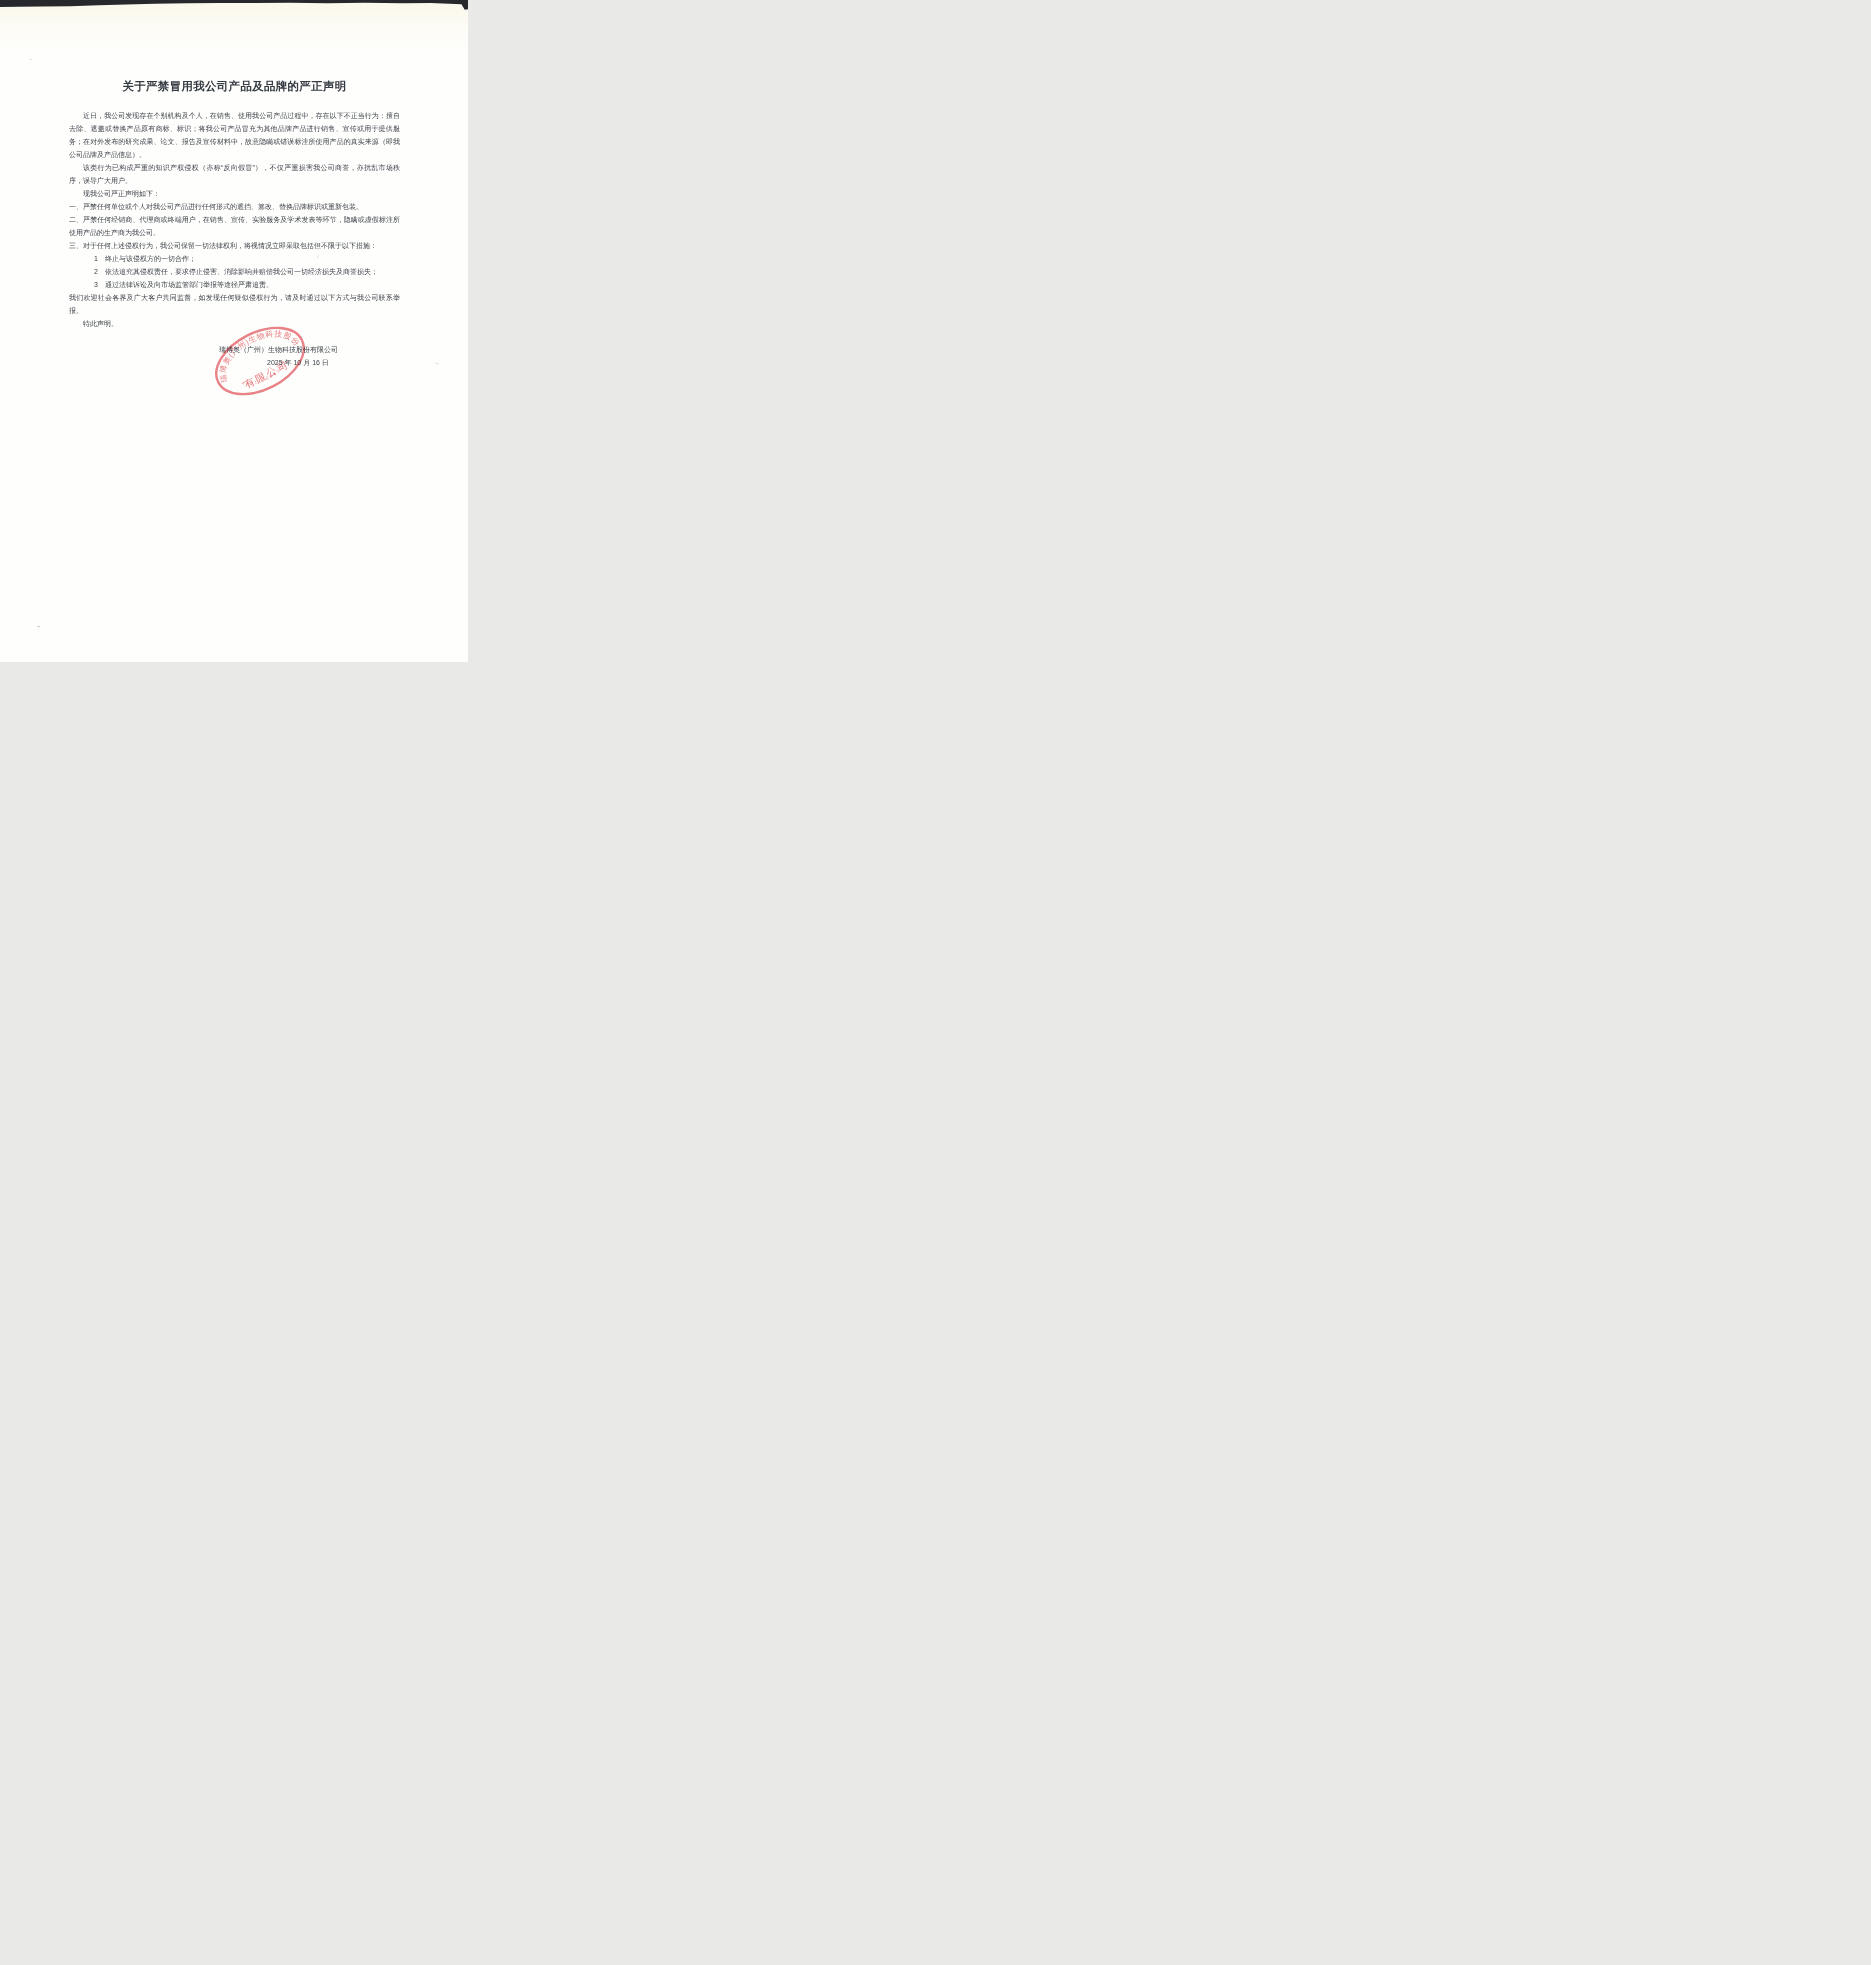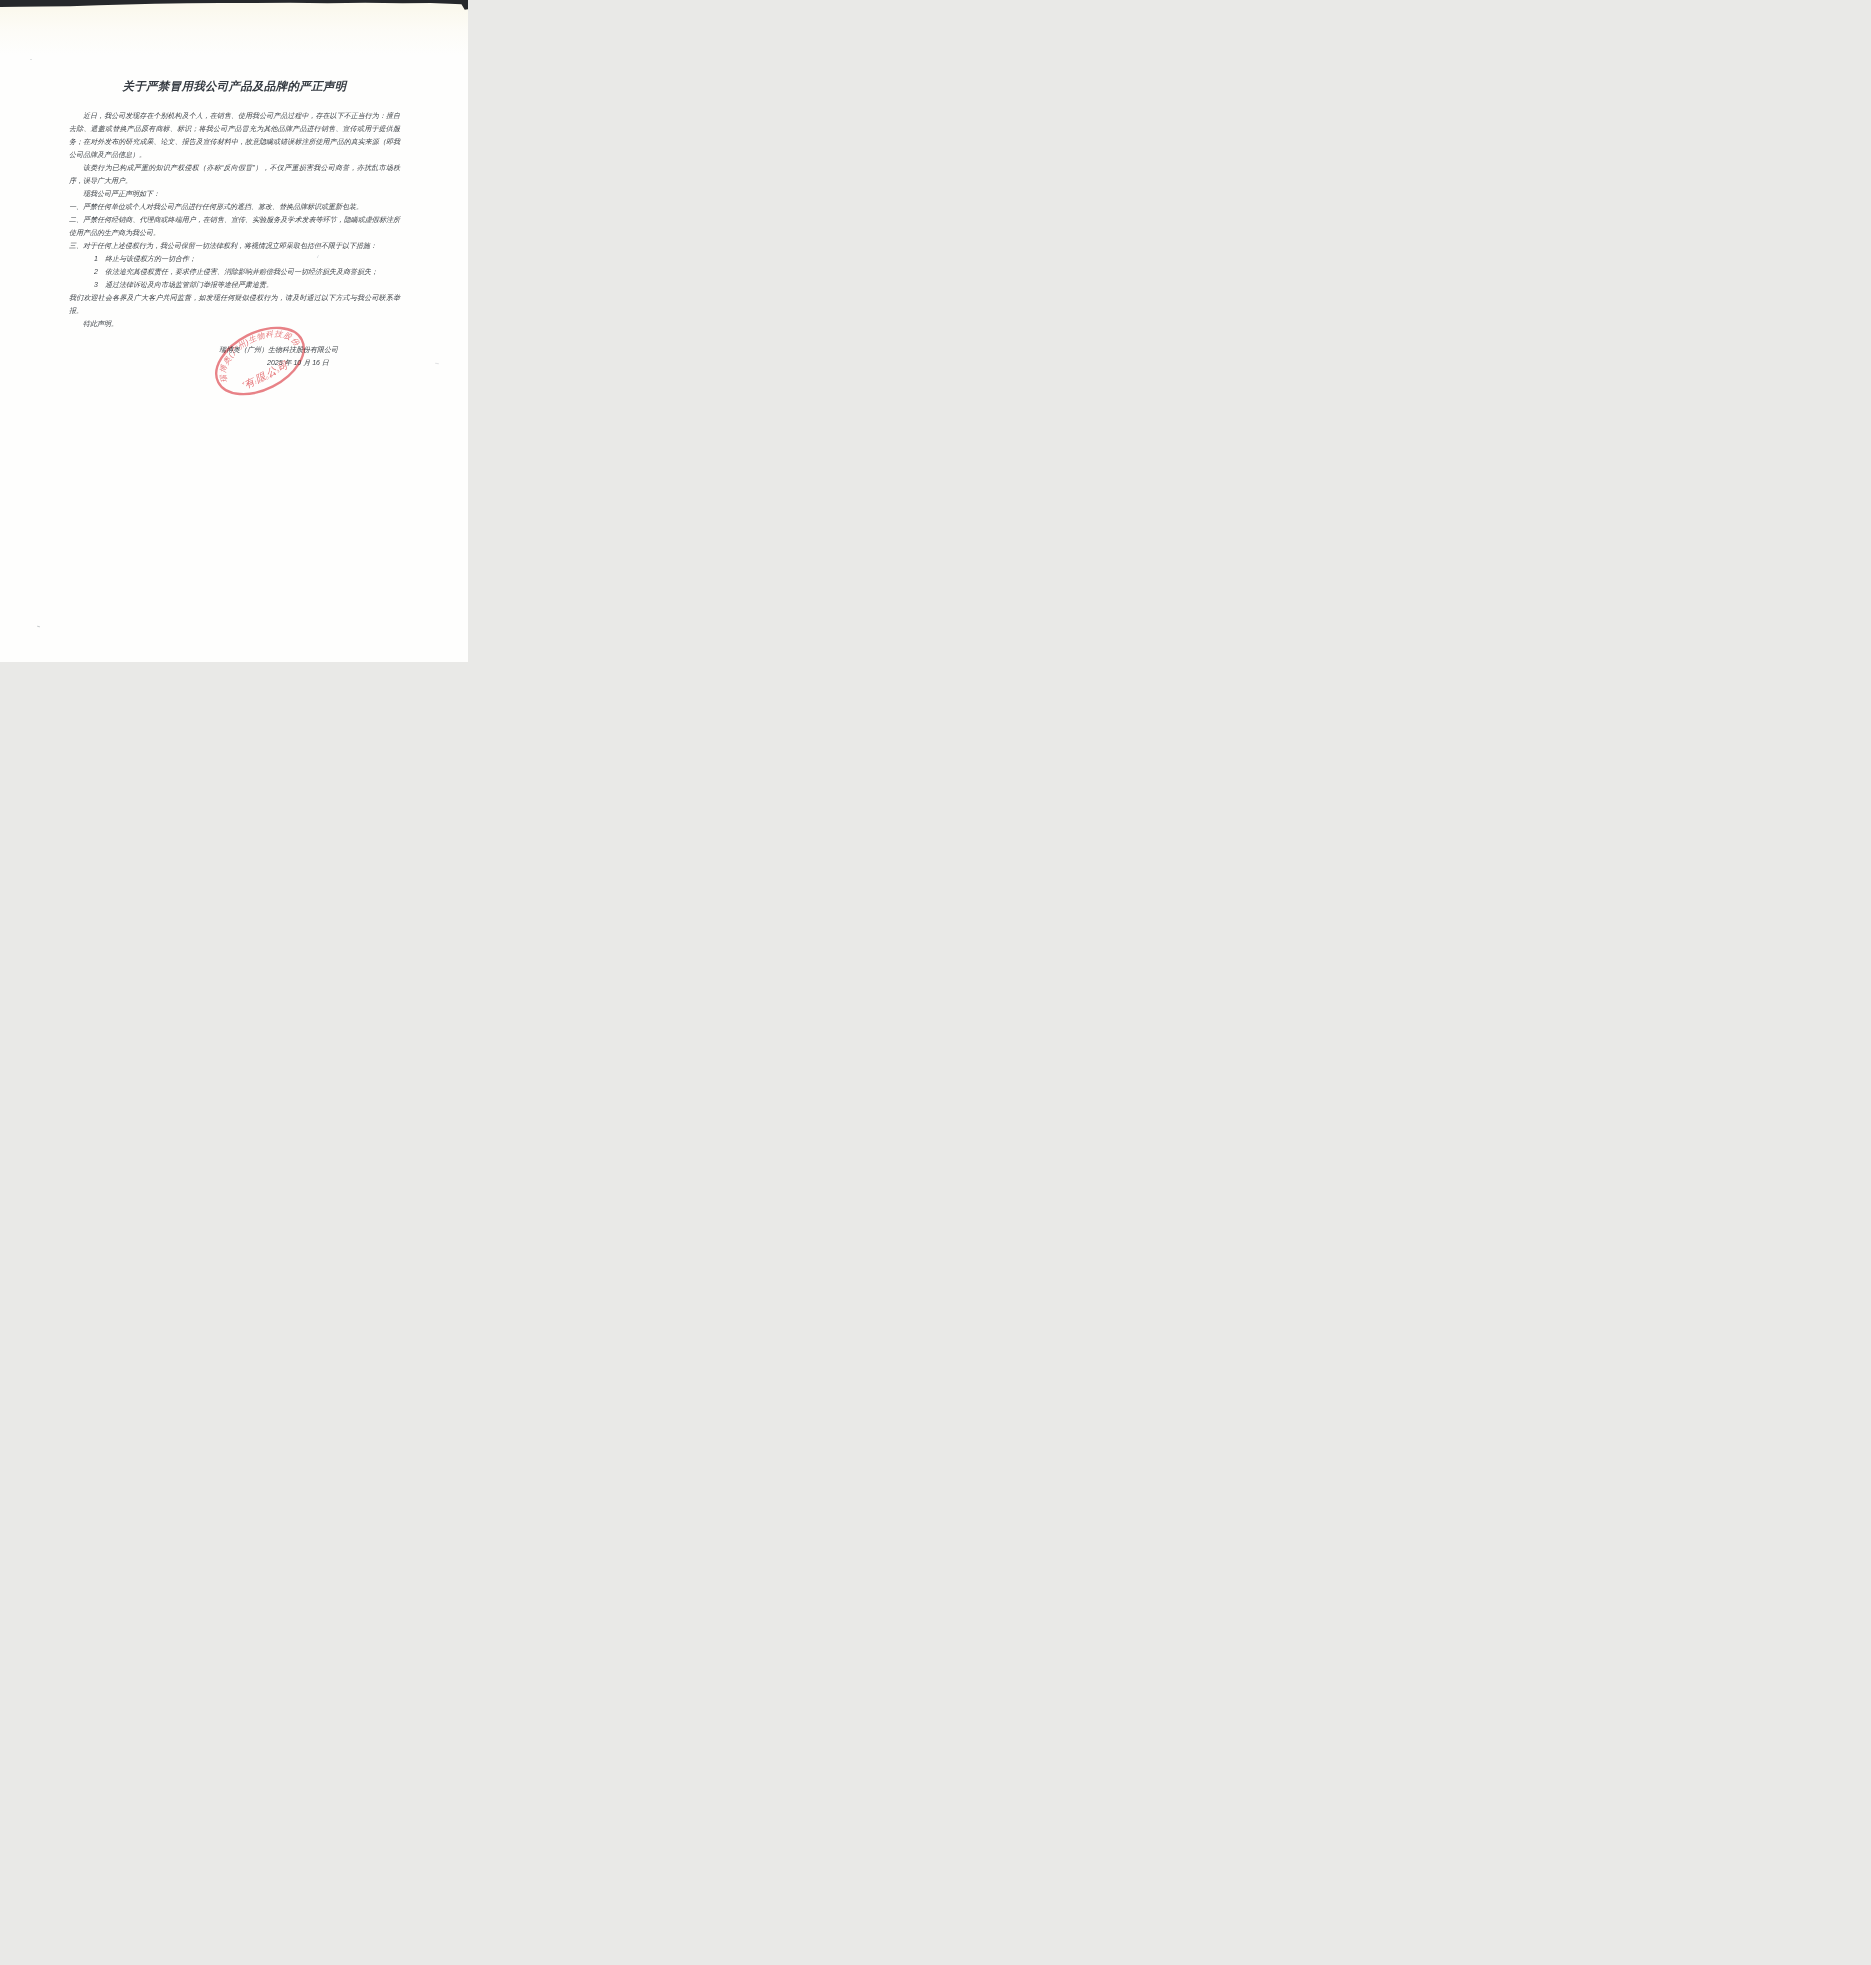--- a/index.html
+++ b/index.html
@@ -6,21 +6,20 @@
   body {
     width:468px; height:662px;
     background:#e9e9e7;
     font-family:"Liberation Sans","DejaVu Sans",sans-serif;
   }
   .page {
     position:relative;
     width:468px; height:662px;
     background:#fefefd;
     overflow:hidden;
-    font-style:italic;
   }
   
   .paper-tint {
     position:absolute; left:0; top:0; right:0; height:55px;
     background:linear-gradient(180deg, rgba(247,242,219,0.55) 0%, rgba(247,242,219,0.18) 55%, rgba(247,242,219,0) 100%);
     pointer-events:none;
   }
   
   .scan-edge {
     position:absolute; left:0; top:0; width:100%; height:10.2px;

